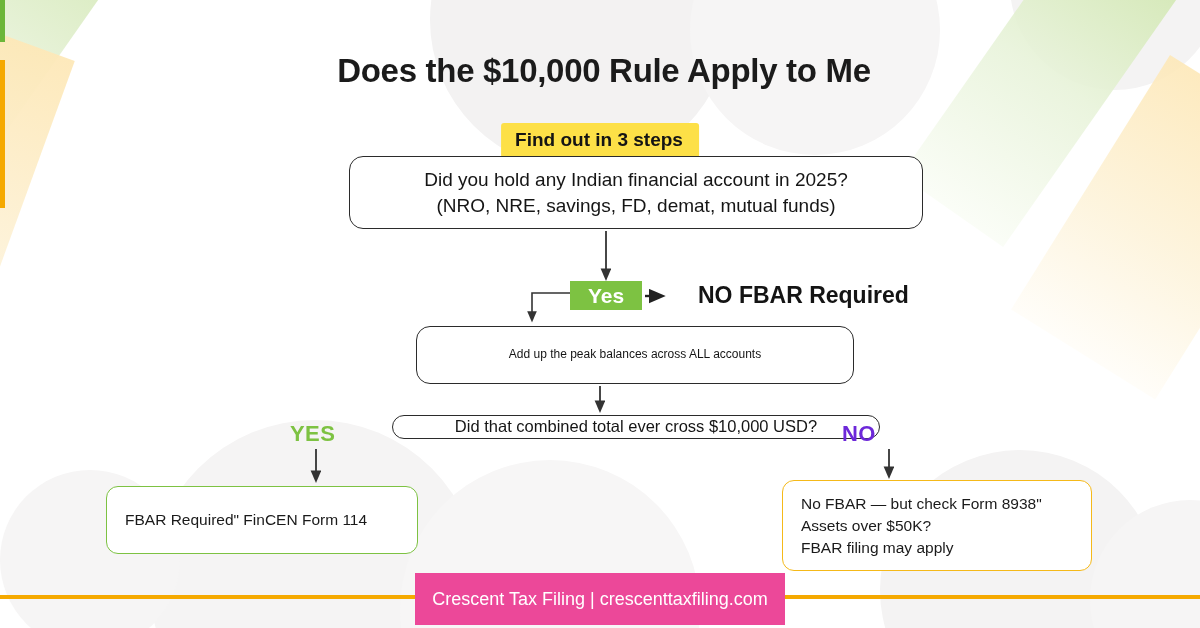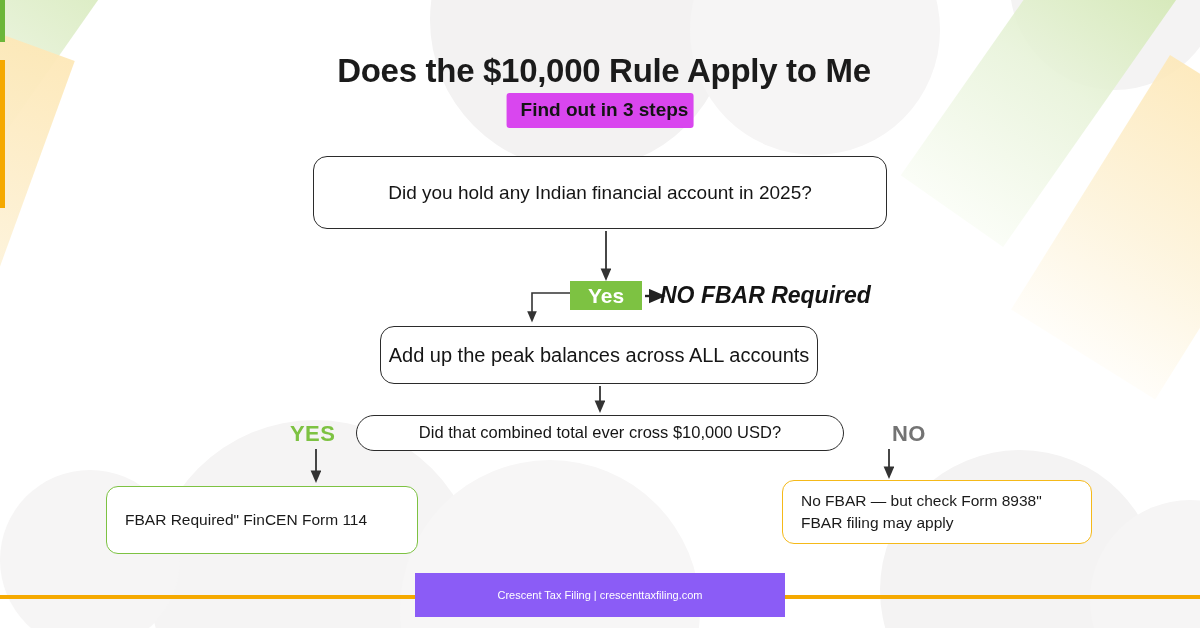--- a/index.html
+++ b/index.html
@@ -90,60 +90,61 @@
     text-align: center;
     font-size: 33px;
     font-weight: bold;
     color: #1b1b1b;
     letter-spacing: -0.3px;
   }
   .subtitle-badge {
     position: absolute;
     left: 50%;
     transform: translateX(-50%);
-    top: 93px;
-    background: #d946ef;
+    top: 123px;
+    background: #fde047;
     color: #141414;
     font-size: 19px;
     font-weight: bold;
-    padding: 6px 5px 7px 14px;
+    padding: 6px 16px 7px 14px;
     border-radius: 3px;
     white-space: nowrap;
   }
 
   
   .flowbox {
     position: absolute;
     box-sizing: border-box;
     background: #ffffff;
     border: 1.6px solid #2b2b2b;
     border-radius: 16px;
     display: flex;
     flex-direction: column;
     align-items: center;
     justify-content: center;
     text-align: center;
     color: #151515;
     line-height: 1.32;
+    margin-left: 36px;
   }
   .box-q1 {
     left: 313px; top: 156px;
     width: 574px; height: 73px;
     font-size: 19px;
     border-radius: 14px;
   }
   .box-step2 {
     left: 380px; top: 326px;
     width: 438px; height: 58px;
-    font-size: 20px;
+    font-size: 12px;
     border-radius: 14px;
   }
   .box-q3 {
     left: 356px; top: 415px;
-    width: 488px; height: 36px;
+    width: 488px; height: 24px;
     font-size: 16.5px;
     border-radius: 20px;
   }
 
   .outcome {
     position: absolute;
     box-sizing: border-box;
     background: #ffffff;
     border-radius: 12px;
     padding: 14px 18px;
@@ -155,56 +156,55 @@
     flex-direction: column;
     justify-content: center;
   }
   .outcome-yes {
     left: 106px; top: 486px;
     width: 312px; height: 68px;
     border: 1.4px solid #7dc242;
   }
   .outcome-no {
     left: 782px; top: 480px;
-    width: 310px; height: 64px;
+    width: 310px; height: 91px;
     border: 1.4px solid #f5b919;
   }
   .outcome .line { white-space: nowrap; }
 
   
   .yes-badge {
     position: absolute;
     left: 570px; top: 281px;
     width: 72px; height: 29px;
     background: #7dc242;
     color: #ffffff;
     font-size: 21px;
     font-weight: bold;
     display: flex;
     align-items: center;
     justify-content: center;
   }
   .terminal-label {
     position: absolute;
-    left: 660px; top: 282px;
+    left: 698px; top: 282px;
     font-size: 23px;
     font-weight: bold;
     color: #141414;
     white-space: nowrap;
-    font-style: italic;
   }
 
   .branch-label {
     position: absolute;
     font-size: 22px;
     font-weight: bold;
     letter-spacing: 0.4px;
   }
   .branch-yes { left: 290px; top: 421px; color: #7dc242; }
-  .branch-no  { left: 892px; top: 421px; color: #737373; }
+  .branch-no  { left: 842px; top: 421px; color: #6d28d9; }
 
   
   .connectors {
     position: absolute;
     inset: 0;
     pointer-events: none;
   }
 
   
   .footer-line {
@@ -213,24 +213,24 @@
     top: 595px;
     height: 4px;
     background: #f5a900;
   }
   .footer-bar {
     position: absolute;
     left: 50%;
     transform: translateX(-50%);
     top: 573px;
     width: 370px;
-    height: 44px;
-    background: #8b5cf6;
+    height: 52px;
+    background: #ec4899;
     color: #ffffff;
-    font-size: 11px;
+    font-size: 18px;
     display: flex;
     align-items: center;
     justify-content: center;
     white-space: nowrap;
   }
 </style>
 </head>
 <body>
 
 <div id="canvas">
@@ -273,20 +273,21 @@
 
     <line x1="600" y1="386" x2="600" y2="408" stroke="#333333" stroke-width="1.8" marker-end="url(#arrowhead)"></line>
 
     <line x1="316" y1="449" x2="316" y2="478" stroke="#333333" stroke-width="1.8" marker-end="url(#arrowhead)"></line>
 
     <line x1="889" y1="449" x2="889" y2="474" stroke="#333333" stroke-width="1.8" marker-end="url(#arrowhead)"></line>
   </svg>
 
   <div class="flowbox box-q1">
     <div>Did you hold any Indian financial account in 2025?</div>
+    <div>(NRO, NRE, savings, FD, demat, mutual funds)</div>
   </div>
 
   <div class="yes-badge">Yes</div>
   <div class="terminal-label">NO FBAR Required</div>
 
   <div class="flowbox box-step2">
     <div>Add up the peak balances across ALL accounts</div>
   </div>
 
   <div class="flowbox box-q3">
@@ -295,19 +296,20 @@
 
   <div class="branch-label branch-yes">YES</div>
   <div class="branch-label branch-no">NO</div>
 
   <div class="outcome outcome-yes">
     <div class="line">FBAR Required" FinCEN Form 114</div>
   </div>
 
   <div class="outcome outcome-no">
     <div class="line">No FBAR — but check Form 8938"</div>
+    <div class="line">Assets over $50K?</div>
     <div class="line">FBAR filing may apply</div>
   </div>
 
   <div class="footer-line"></div>
   <div class="footer-bar">Crescent Tax Filing | crescenttaxfiling.com</div>
 
 </div>
 
 </body></html>

